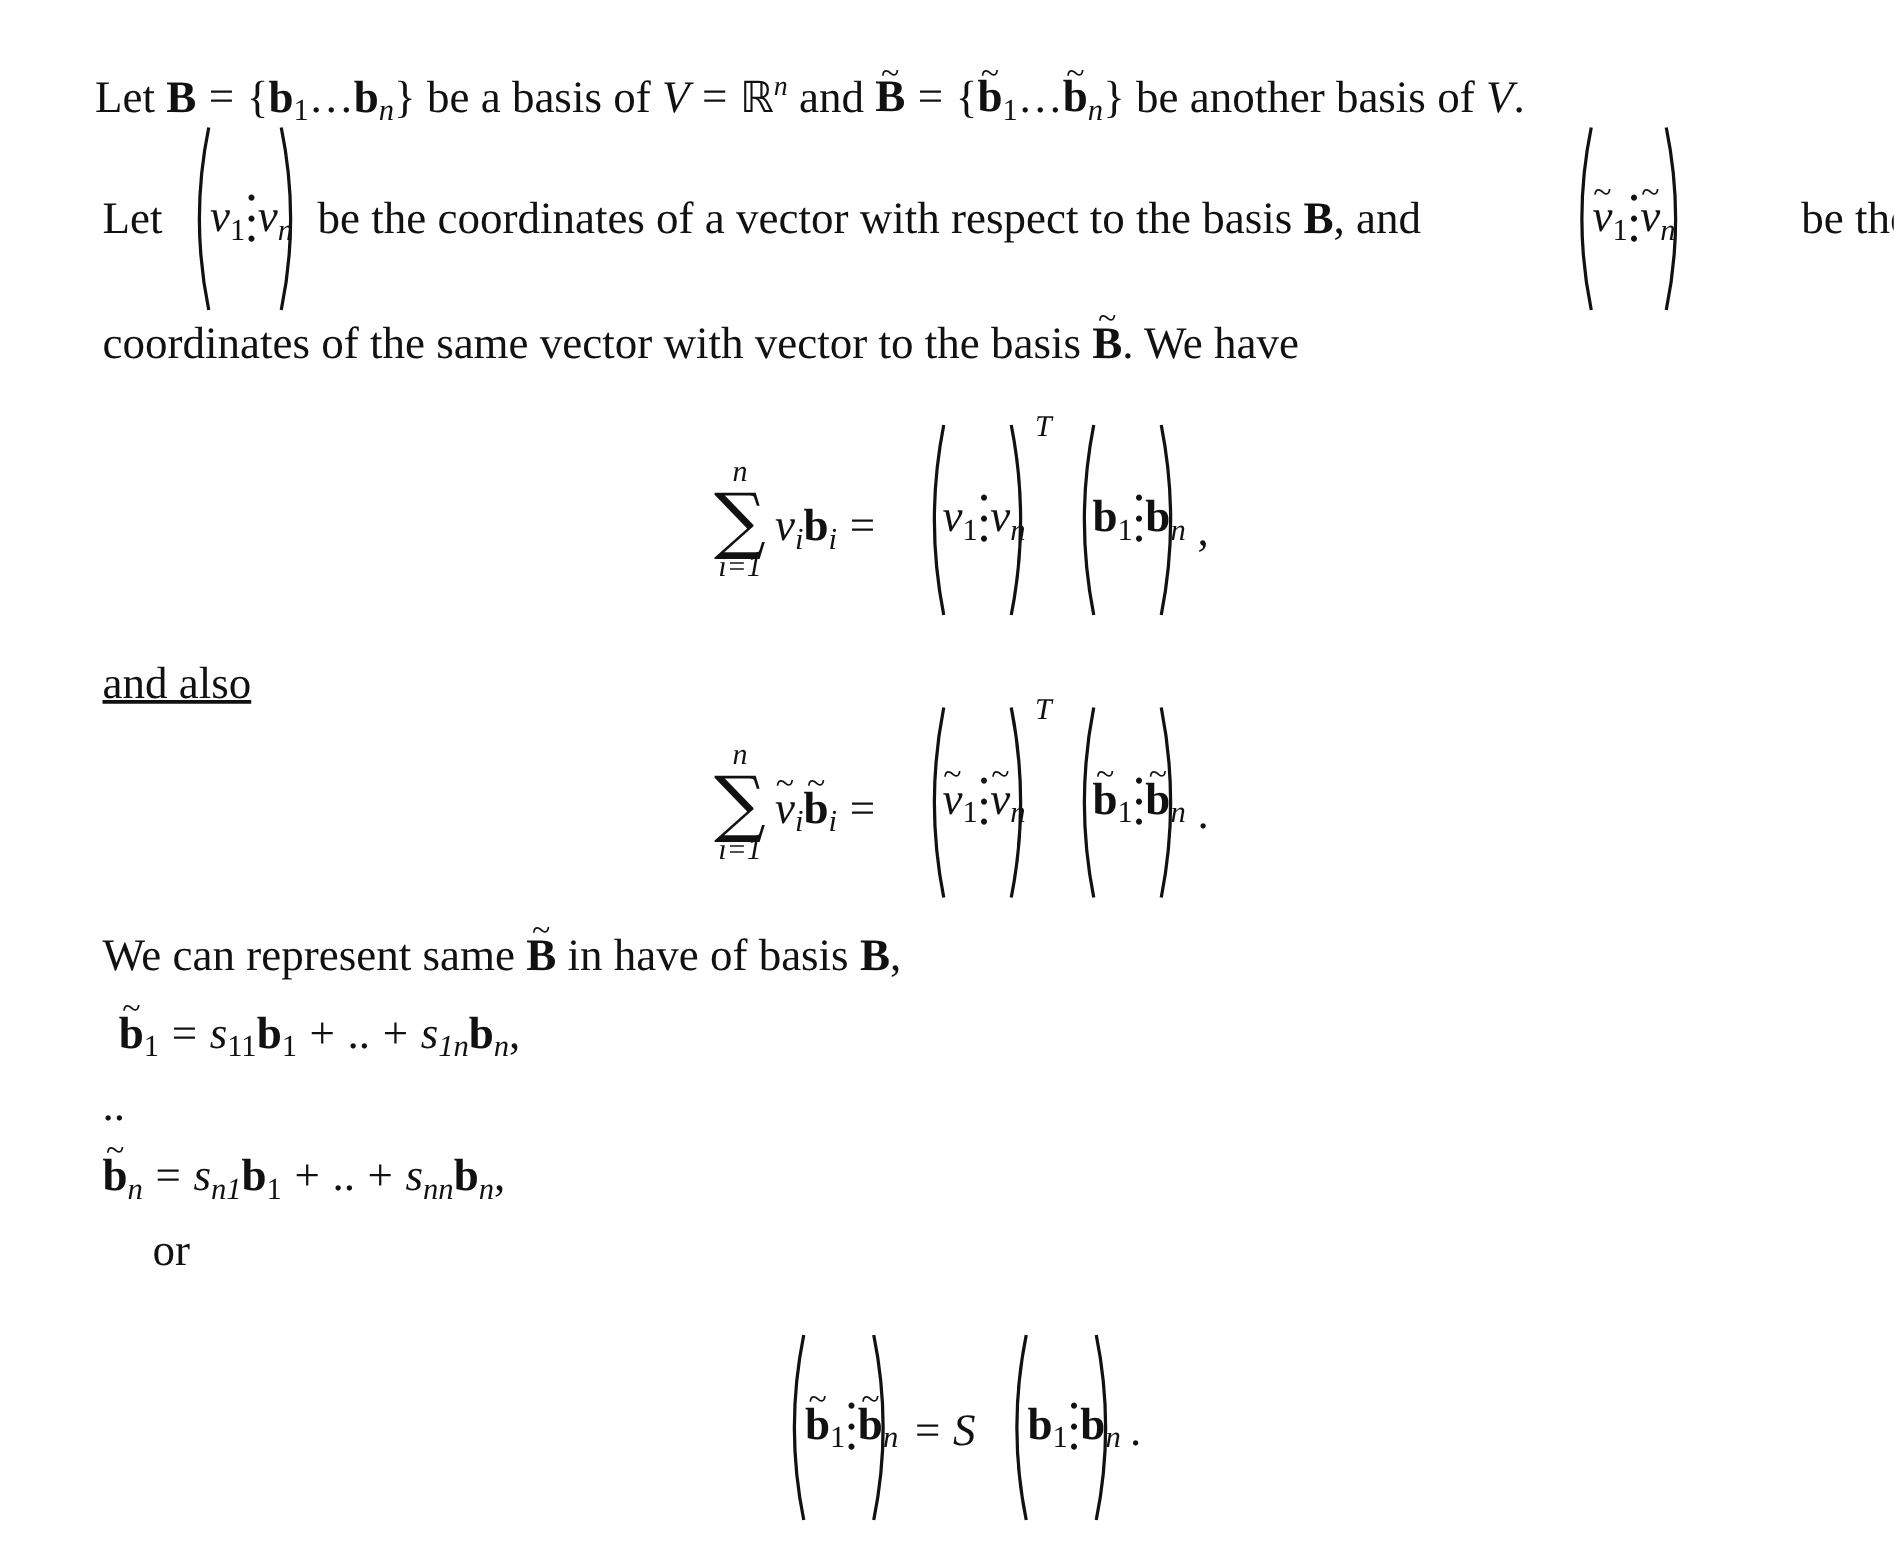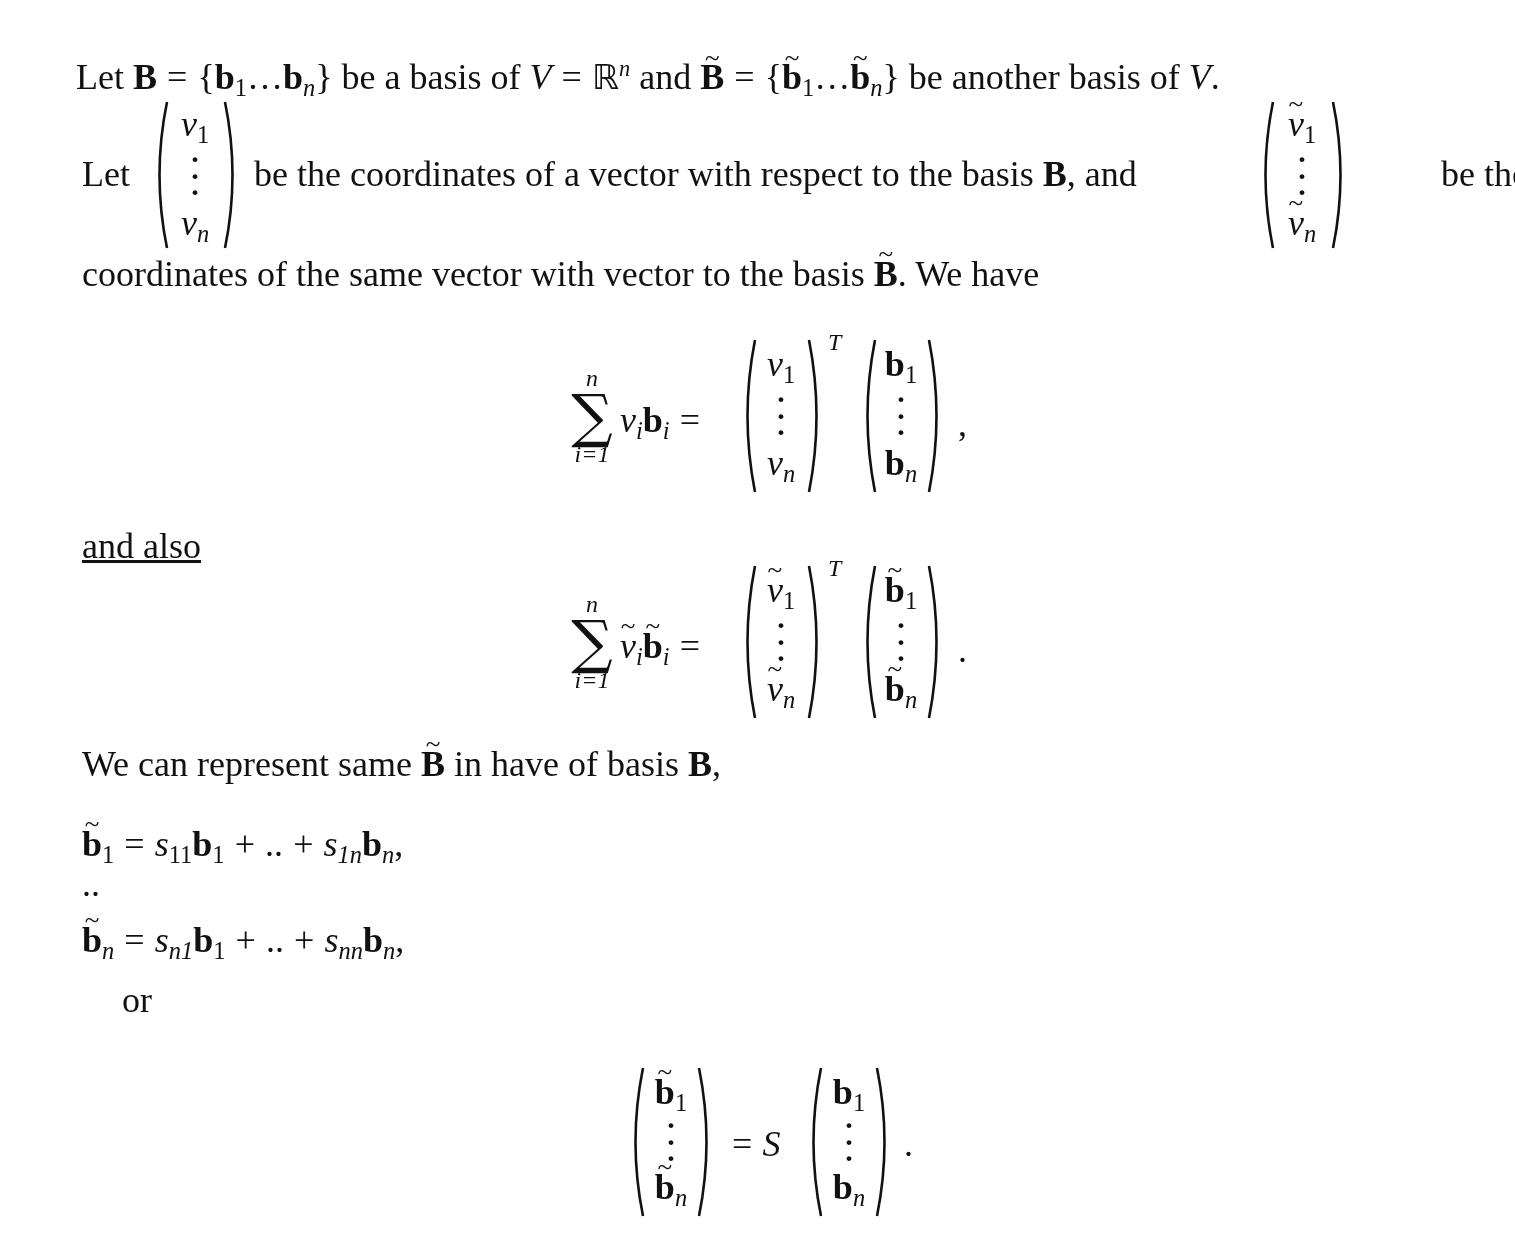--- a/index.html
+++ b/index.html
@@ -17,21 +17,21 @@
   .tl { position: relative; display: inline-block; }
   .tl::before {
     content: "~"; position: absolute; left: 50%; transform: translateX(-50%);
     top: -0.55em; font-size: 0.75em; font-weight: normal; font-style: normal;
   }
   .bbR { font-family: "DejaVu Sans", sans-serif; font-size: 0.95em; }
   .op { margin: 0 0.28em; font-style: normal; font-weight: normal; }
 
   
   .vec {
-    position: absolute; display: flex; flex-direction: column; justify-content: space-between;
+    position: absolute; display: flex; flex-direction: row; justify-content: space-between;
     align-items: center;
   }
   .vec .cell { line-height: 1; white-space: nowrap; }
   .vec .dots { font-size: 30px; line-height: 0.55; text-align: center; font-weight: bold; }
   .paren-svg { position: absolute; top: 0; }
   .sum-wrap { position: absolute; text-align: center; }
   .sum-sym { font-size: 58px; line-height: 0.9; font-family: "DejaVu Serif", serif; }
   .lim { font-size: 24px; font-style: italic; line-height: 1; }
 </style>
 </head>
@@ -173,21 +173,21 @@
   <div class="abs" style="left:398px; top:76px;">.</div>
 </div>
 
 <div class="abs" style="left:82px; top:746px;">
   <span>We can represent same</span>
   <span class="b tl">B</span>
   <span>in have of basis</span>
   <span class="b">B</span><span>,</span>
 </div>
 
-<div class="abs" style="left:82px; top:808px;margin-top:18px;">
+<div class="abs" style="left:95px; top:808px;">
   <span class="b tl">b</span><span class="sub">1</span><span class="op">=</span><span class="i">s</span><span class="sub">11</span><span class="b">b</span><span class="sub">1</span><span class="op">+</span><span>..</span><span class="op">+</span><span class="i">s</span><span class="subi">1n</span><span class="b">b</span><span class="subi">n</span><span>,</span>
 </div>
 
 <div class="abs" style="left:82px; top:866px;">..</div>
 
 <div class="abs" style="left:82px; top:922px;">
   <span class="b tl">b</span><span class="subi">n</span><span class="op">=</span><span class="i">s</span><span class="subi">n1</span><span class="b">b</span><span class="sub">1</span><span class="op">+</span><span>..</span><span class="op">+</span><span class="i">s</span><span class="subi">nn</span><span class="b">b</span><span class="subi">n</span><span>,</span>
 </div>
 
 <div class="abs" style="left:82px; top:982px;margin-left:40px;">or</div>

